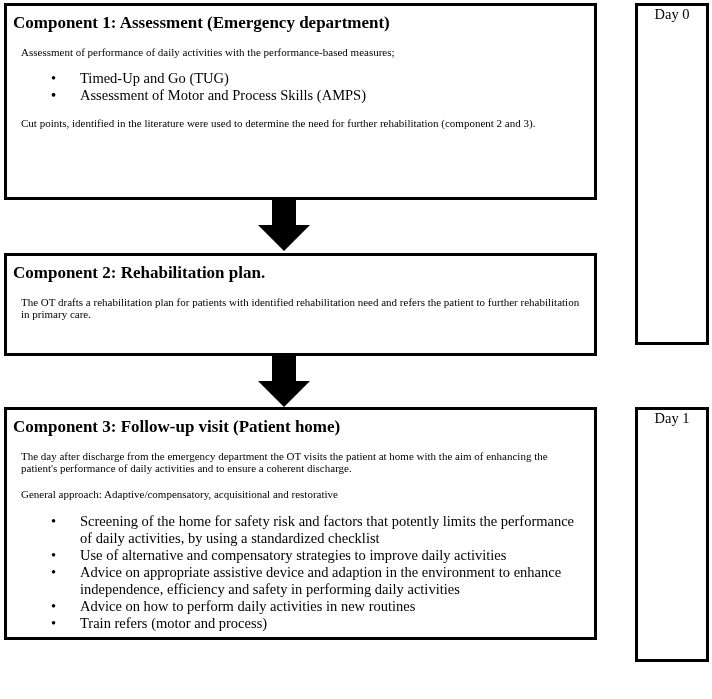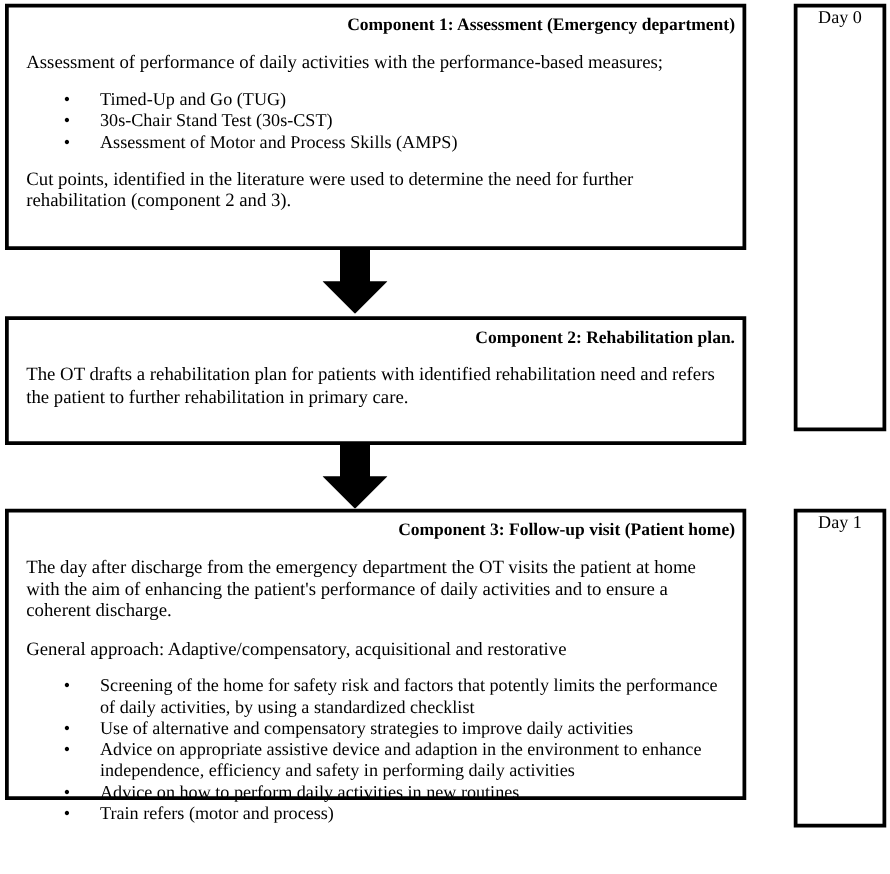--- a/index.html
+++ b/index.html
@@ -30,30 +30,30 @@
     background: #ffffff;
     box-sizing: border-box;
   }
 
   
   .comp-box {
     padding: 0;
   }
 
   .comp-title {
-    text-align: right;
+    text-align: left;
     font-weight: bold;
-    font-size: 14px;
+    font-size: 17px;
     line-height: 1.15;
     margin: 0;
     padding: 7px 6px 0 6px;
   }
 
   .comp-para {
-    font-size: 15px;
+    font-size: 11px;
     line-height: 1.17;
     margin: 0;
     padding: 0 14px 0 14px;
     text-align: left;
   }
 
   .comp-para.gap-above { margin-top: 13px; }
 
   .bullets {
     margin: 0;
@@ -106,21 +106,20 @@
   <div class="box comp-box" style="left:4px; top:3px; width:593px; height:197px;">
     <div class="comp-title">Component 1: Assessment (Emergency department)</div>
     <div class="comp-para gap-above">Assessment of performance of daily activities with the performance-based measures;</div>
     <ul class="bullets gap-above">
       <li>
         <span class="bullet-dot">•</span>
         <span>Timed-Up and Go (TUG)</span>
       </li>
       <li>
         <span class="bullet-dot">•</span>
-        <span>30s-Chair Stand Test (30s-CST)</span>
       </li>
       <li>
         <span class="bullet-dot">•</span>
         <span>Assessment of Motor and Process Skills (AMPS)</span>
       </li>
     </ul>
     <div class="comp-para gap-above">Cut points, identified in the literature were used to determine the need for further rehabilitation (component 2 and 3).</div>
   </div>
 
   <div class="arrow" style="left:258px; top:199px;">

